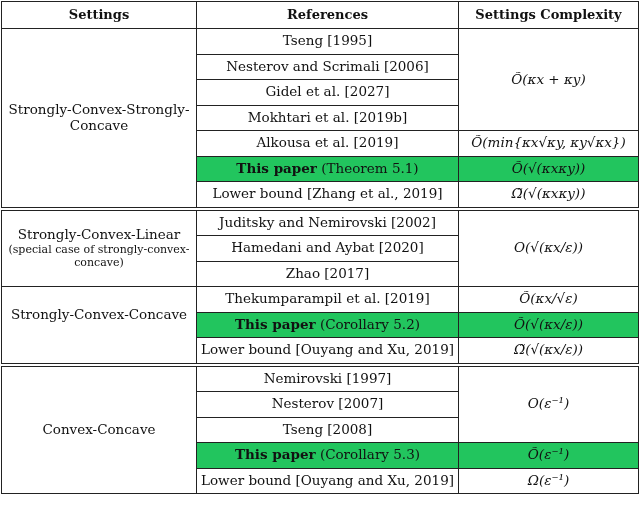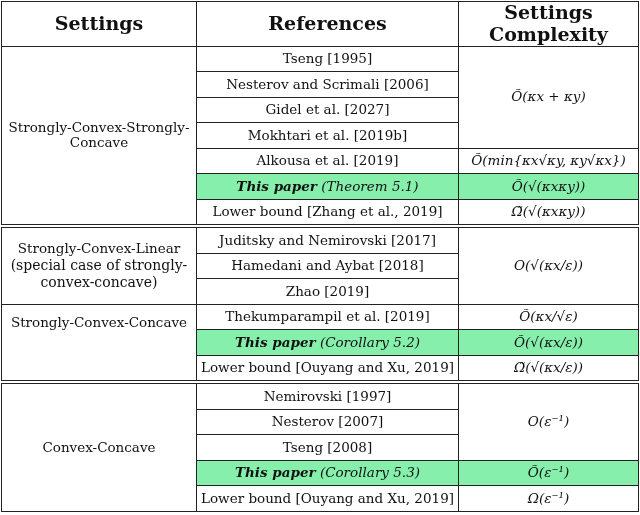--- a/index.html
+++ b/index.html
@@ -3,27 +3,27 @@
 <meta charset="utf-8">
 <style>
   html, body { margin: 0; padding: 0; background: #ffffff; }
   body { width: 640px; height: 515px; overflow: hidden; position: relative;
          font-family: "DejaVu Serif", "Liberation Serif", serif; color: #111; }
   .wrap { position: absolute; left: 1px; top: 1px; width: 637px; }
   table { border-collapse: collapse; width: 637px; table-layout: fixed; }
   td, th { border: 1.5px solid #222; text-align: center; vertical-align: middle;
            padding: 0; font-size: 13.5px; font-weight: normal; line-height: 1.15; }
   col.c1 { width: 195px; } col.c2 { width: 262px; } col.c3 { width: 180px; }
-  th { height: 26px; font-weight: bold; font-size: 19px; }
+  th { height: 26px; font-weight: bold; font-size: 13px; }
   td.ref, td.cx { height: 24.5px; }
-  tr.hl td.ref, tr.hl td.cx { background: #86efac; font-style: italic; }
+  tr.hl td.ref, tr.hl td.cx { background: #22c55e; }
   td.setting { background: #fff; margin-left: 48px; }
   tr.sep td { height: 2px; border-left: none; border-right: none; padding: 0; background:#fff; }
   .bold { font-weight: bold; }
-  .small { font-size: 14px; line-height: 1.2; }
+  .small { font-size: 11px; line-height: 1.2; }
   .math { font-family: "DejaVu Serif", "Liberation Serif", serif; font-style: italic; }
 </style>
 </head>
 <body>
 
 <div class="wrap">
 <table>
   <colgroup>
         <col class="c1">
         <col class="c2">
@@ -65,32 +65,32 @@
 
   <tr class="sep">
           <td colspan="3"></td>
         </tr>
 
   <tr>
     <td class="setting" rowspan="3">
       <div>Strongly-Convex-Linear</div>
       <div class="small">(special case of strongly-convex-concave)</div>
     </td>
-    <td class="ref">Juditsky and Nemirovski [2017]</td>
+    <td class="ref">Juditsky and Nemirovski [2002]</td>
     <td class="cx math" rowspan="3">O(√(κx/ε))</td>
   </tr>
   <tr>
-          <td class="ref">Hamedani and Aybat [2018]</td>
+          <td class="ref">Hamedani and Aybat [2020]</td>
         </tr>
   <tr>
-          <td class="ref">Zhao [2019]</td>
+          <td class="ref">Zhao [2017]</td>
         </tr>
 
   <tr>
-    <td class="setting" rowspan="3" style="vertical-align:top;padding-top:10px;">Strongly-Convex-Concave</td>
+    <td class="setting" rowspan="3" style="vertical-align:top;padding-top:20px;">Strongly-Convex-Concave</td>
     <td class="ref">Thekumparampil et al. [2019]</td>
     <td class="cx math">Õ(κx/√ε)</td>
   </tr>
   <tr class="hl">
     <td class="ref"><span class="bold">This paper</span><span> (Corollary 5.2)</span></td>
     <td class="cx math">Õ(√(κx/ε))</td>
   </tr>
   <tr>
     <td class="ref">Lower bound [Ouyang and Xu, 2019]</td>
     <td class="cx math">Ω̃(√(κx/ε))</td>

